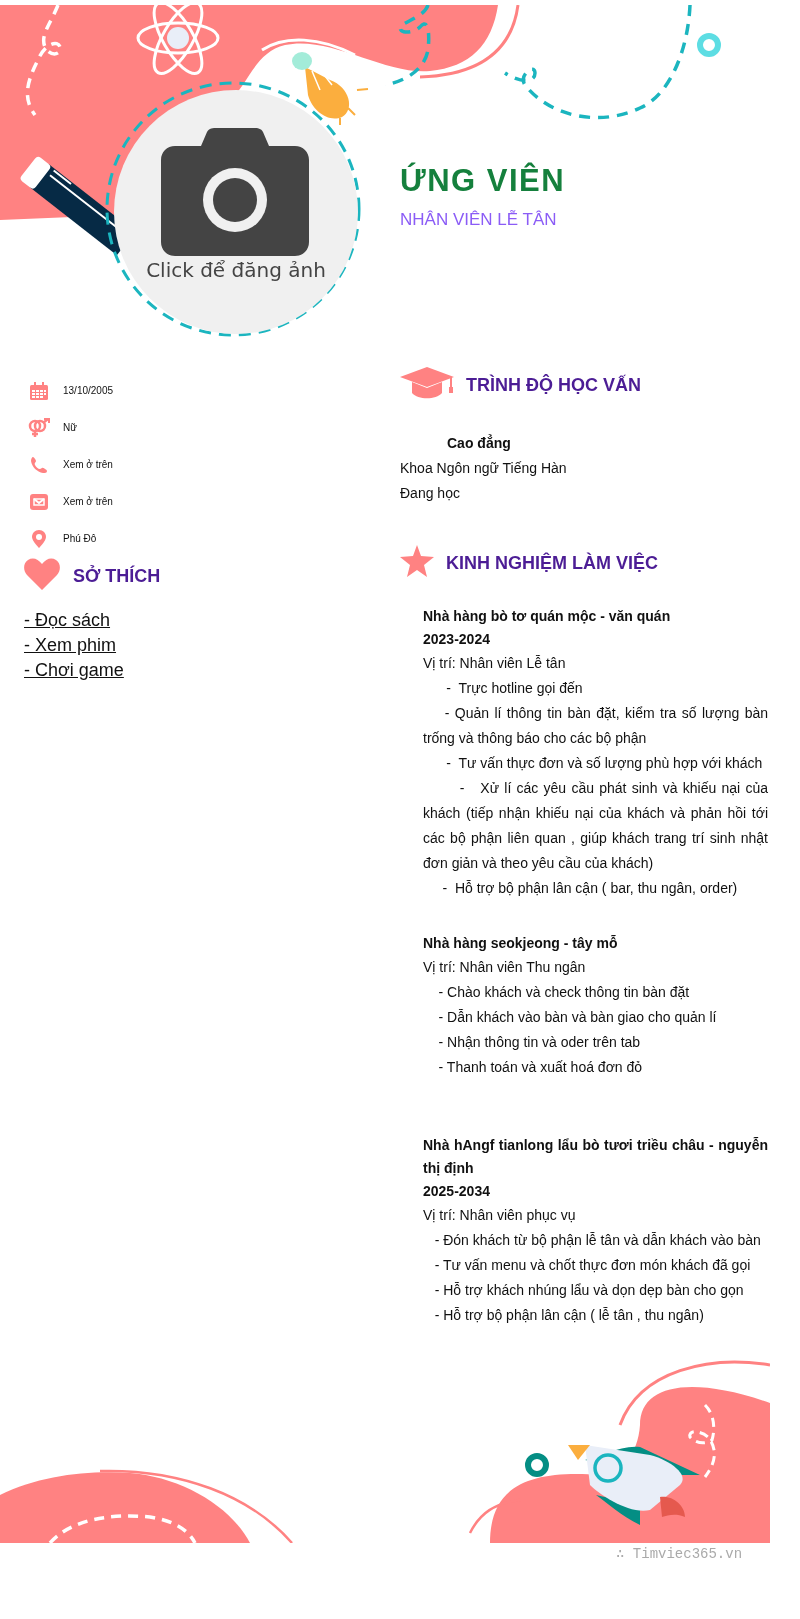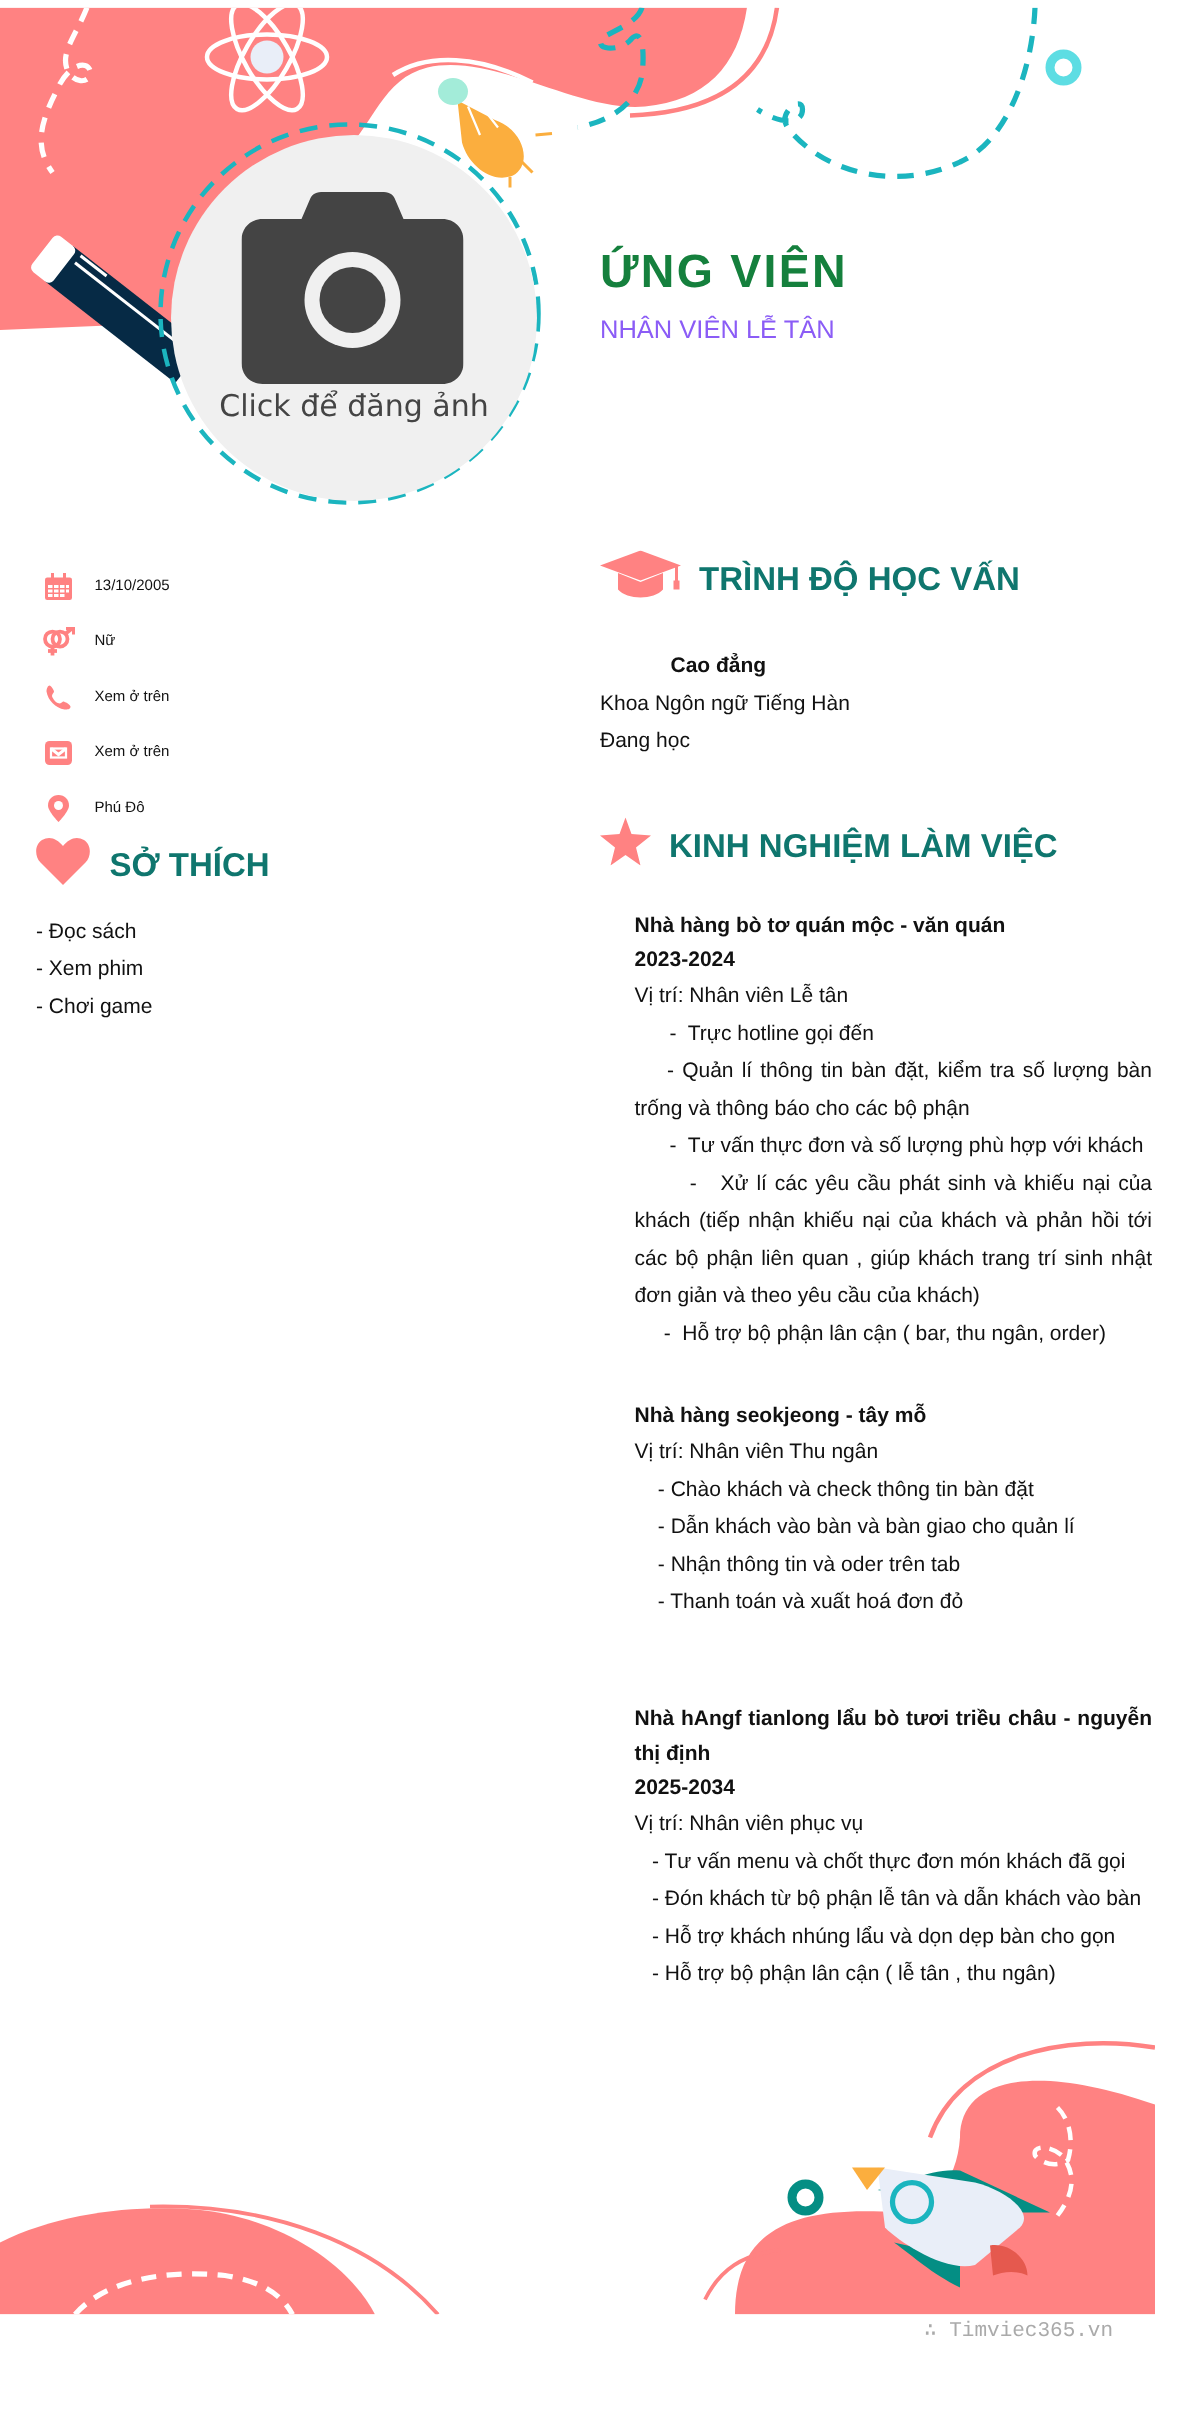--- a/index.html
+++ b/index.html
@@ -19,23 +19,23 @@
   }
   .name { position: absolute; left: 400px; top: 158px; font-size: 31px; font-weight: bold; letter-spacing: 1.5px; color: #15803d; }
   .job { position: absolute; left: 400px; top: 205px; font-size: 17px; color: #8b5cf6; }
 
   .info-list { position: absolute; left: 28px; top: 367px; }
   .info-row { display: flex; align-items: center; height: 37px; }
   .info-row .ic { width: 22px; height: 22px; display: flex; align-items: center; justify-content: center; margin-right: 13px; }
   .info-row .txt { font-size: 10px; color: #111; }
 
   .sec-title { position: absolute; display: flex; align-items: center; }
-  .sec-title .lbl { font-size: 22px; font-weight: bold; color: #0f766e; }
-
-  .hobbies { position: absolute; left: 24px; top: 603px; font-size: 14px; line-height: 25px; }
+  .sec-title .lbl { font-size: 18px; font-weight: bold; color: #4c1d95; }
+
+  .hobbies { position: absolute; left: 24px; top: 603px; font-size: 18px; line-height: 25px; text-decoration: underline; }
 
   .edu { position: absolute; left: 400px; top: 426px; font-size: 14px; line-height: 25px; width: 345px; }
   .bold { font-weight: bold; margin-left: 47px; }
 
   .exp { position: absolute; left: 423px; width: 345px; font-size: 14px; line-height: 25px; text-align: justify; }
   .exp .h { font-weight: bold; line-height: 23px; }
   .exp .pre { white-space: pre-wrap; }
 
   .watermark { position: absolute; left: 616px; top: 1545px; font-family: "Liberation Mono", monospace; font-size: 14px; color: #aaa; }
 </style>
@@ -219,22 +219,22 @@
     <div class="pre">    - Chào khách và check thông tin bàn đặt</div>
     <div class="pre">    - Dẫn khách vào bàn và bàn giao cho quản lí</div>
     <div class="pre">    - Nhận thông tin và oder trên tab</div>
     <div class="pre">    - Thanh toán và xuất hoá đơn đỏ</div>
   </div>
 
   <div class="exp" style="top:1129px;">
     <div class="h">Nhà hAngf tianlong lẩu bò tươi triều châu - nguyễn thị định</div>
     <div class="h">2025-2034</div>
     <div>Vị trí: Nhân viên phục vụ</div>
+    <div class="pre">   - Đón khách từ bộ phận lễ tân và dẫn khách vào bàn</div>
     <div class="pre">   - Tư vấn menu và chốt thực đơn món khách đã gọi</div>
-    <div class="pre">   - Đón khách từ bộ phận lễ tân và dẫn khách vào bàn</div>
     <div class="pre">   - Hỗ trợ khách nhúng lẩu và dọn dẹp bàn cho gọn</div>
     <div class="pre">   - Hỗ trợ bộ phận lân cận ( lễ tân , thu ngân)</div>
   </div>
 
   <svg class="deco" style="top:1340px;" width="770" height="198" viewBox="0 0 770 198">
 
     <path d="M0,150 C40,130 90,125 130,128 C180,132 230,160 250,198 L0,198 Z" fill="#ff8282"></path>
     <path d="M100,126 C180,124 250,150 292,198" stroke="#ff8282" stroke-width="2.5" fill="none"></path>
     <path d="M50,198 C70,175 110,168 150,172 C175,176 188,185 195,198" stroke="#fff" stroke-width="3.5" fill="none" stroke-dasharray="10,7"></path>
 

